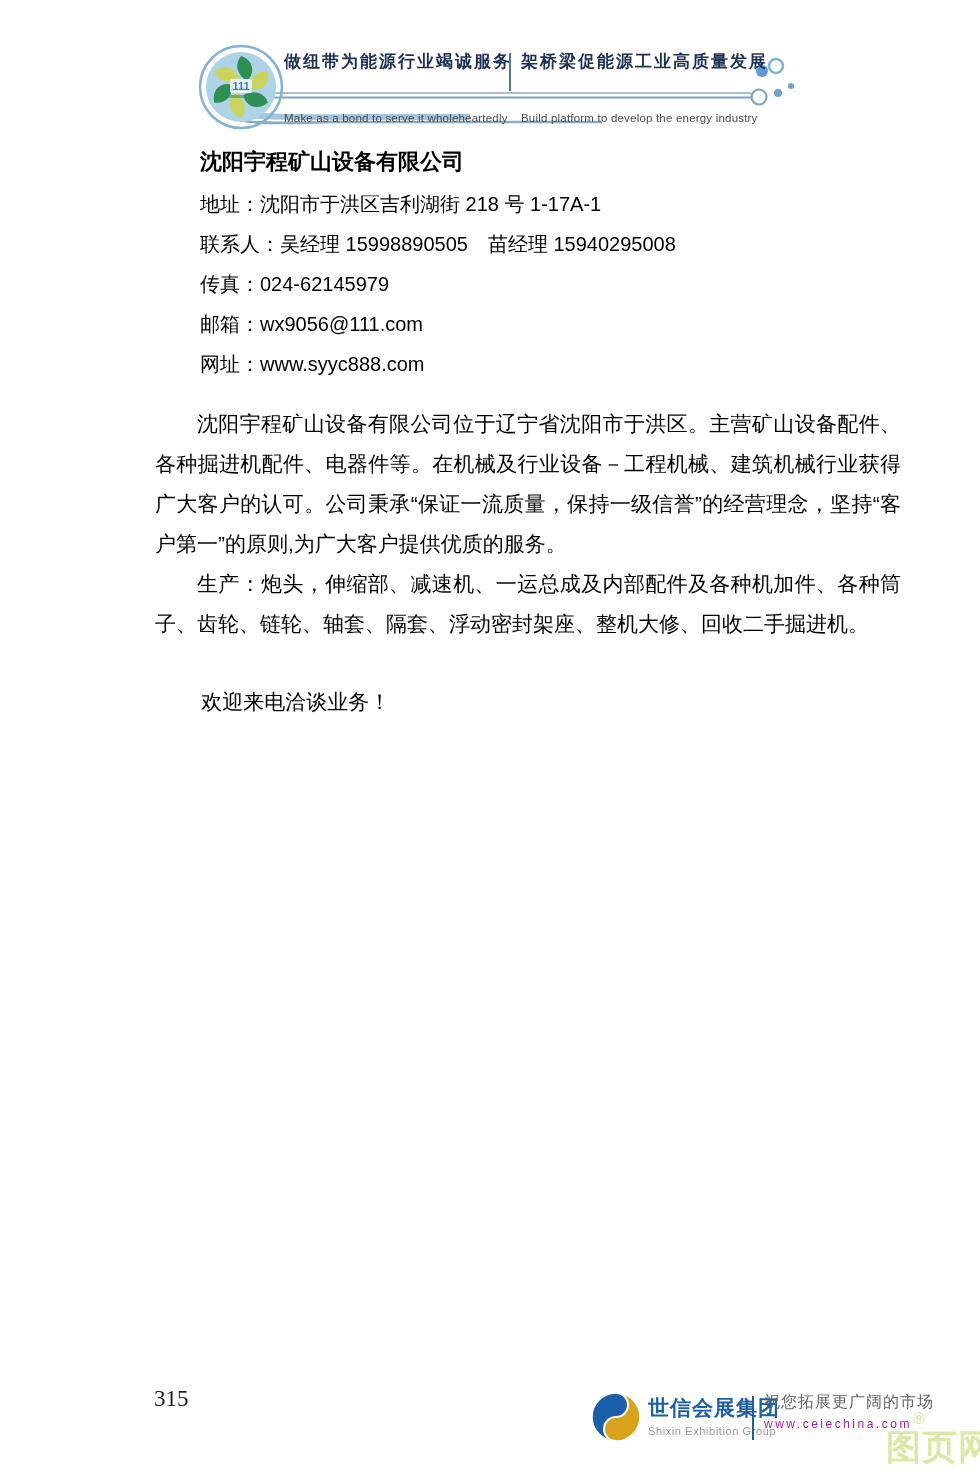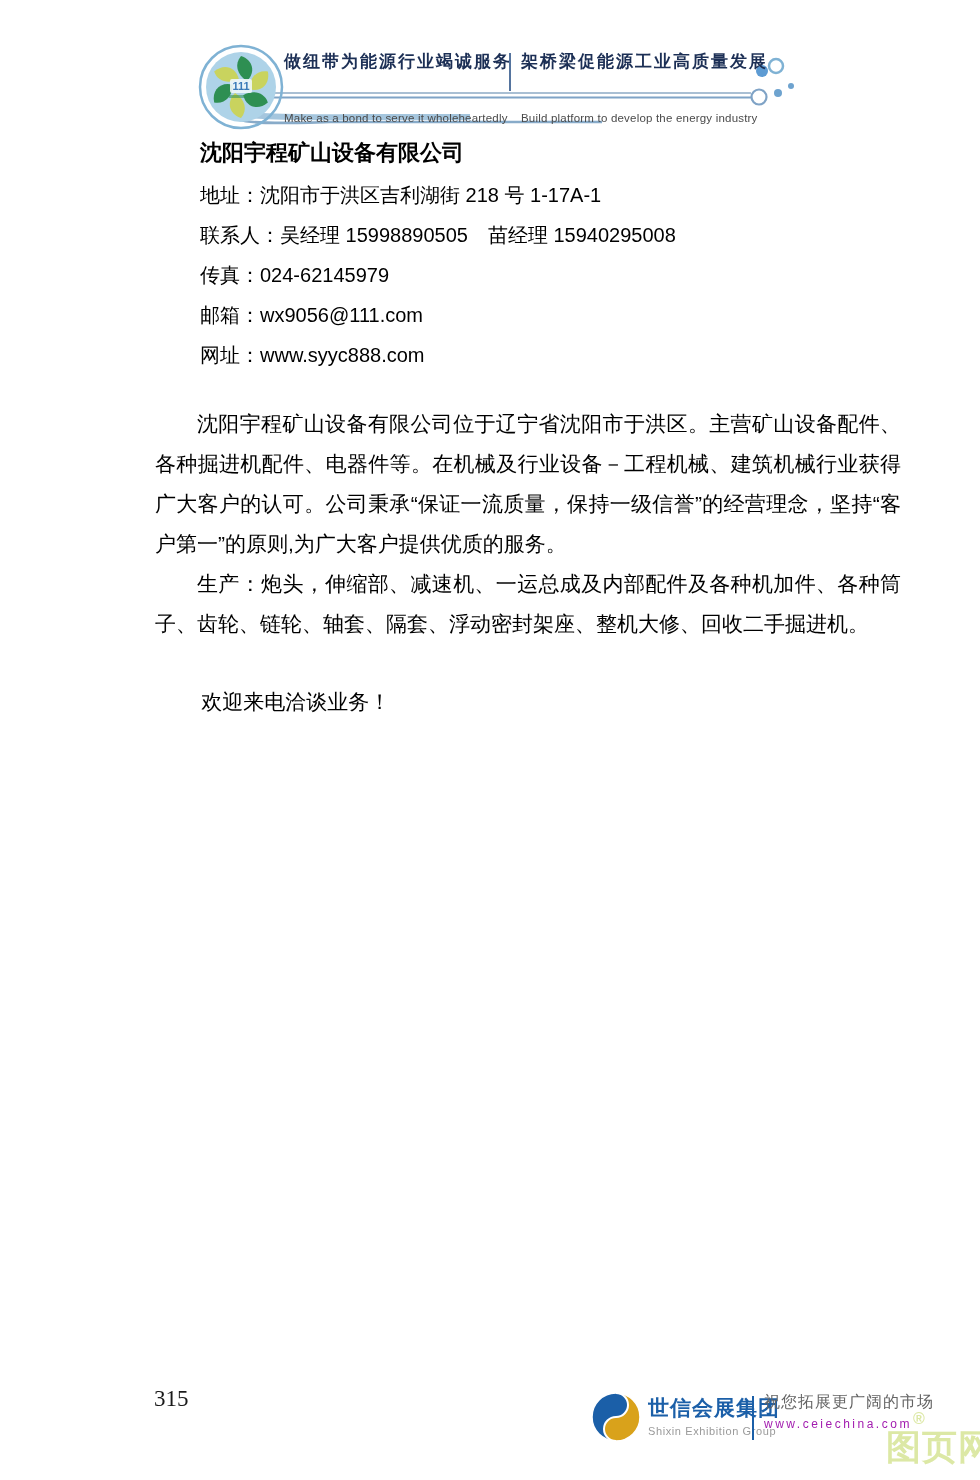--- a/index.html
+++ b/index.html
@@ -26,21 +26,21 @@
     position: absolute; top: 78px;
     font-size: 11.5px; color: #4a4a4a; letter-spacing: 0.2px; white-space: nowrap; margin-top: 34px;
   }
   .sl1 { left: 284px; }
   .sl2 { left: 521px; }
   .slogan-divider {
     position: absolute; left: 509px; top: 53px;
     width: 2px; height: 38px; background: #55749e;
   }
   
-  .company { position: absolute; left: 200px; top: 131px; width: 710px; }
+  .company { position: absolute; left: 200px; top: 140px; width: 710px; }
   .company-name { font-size: 22px; font-weight: bold; line-height: 44px; }
   .contact-row { font-size: 20px; line-height: 40px; white-space: nowrap; }
   
   .profile { position: absolute; left: 155px; top: 404px; width: 746px; }
   .profile p {
     font-size: 21px; line-height: 40px;
     text-align: justify; text-indent: 2em;
   }
   .profile .closing { margin-top: 38px; text-align: left; text-indent: 2.2em; }
   

